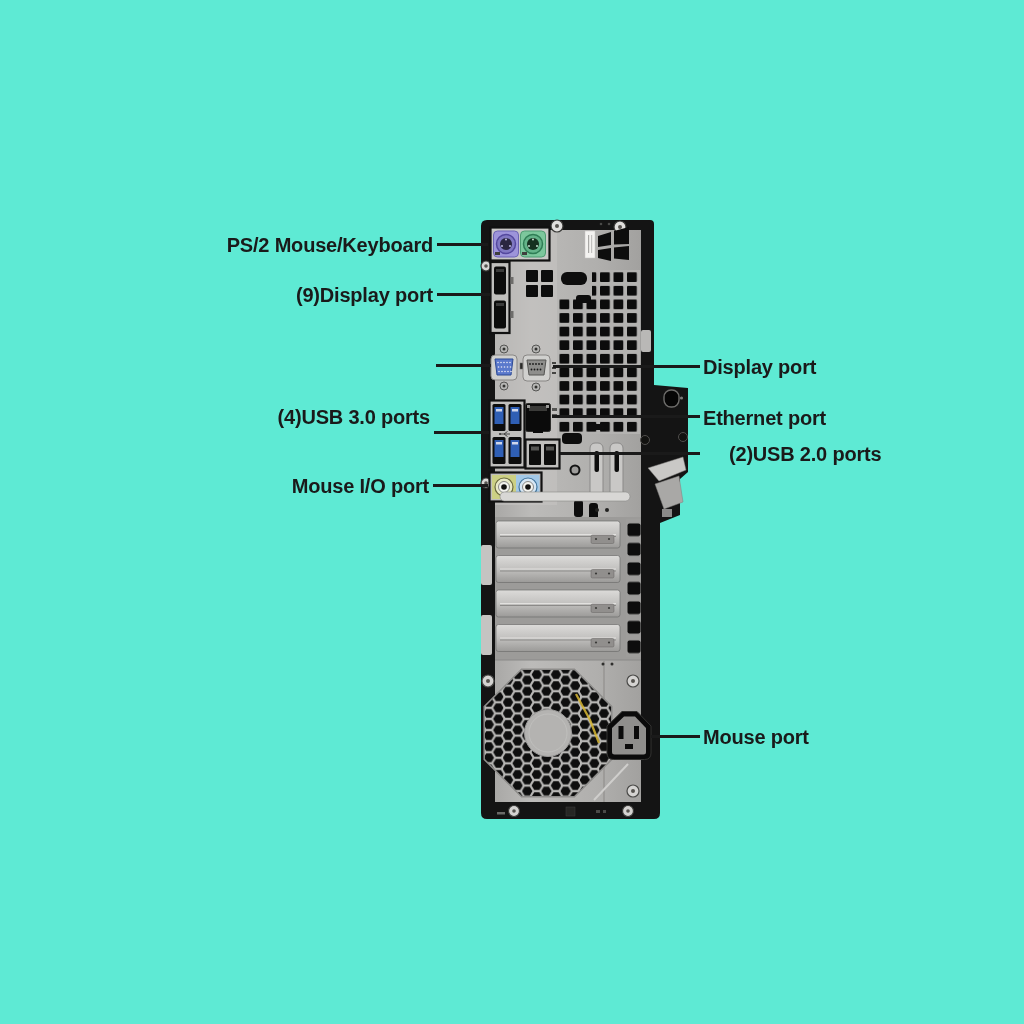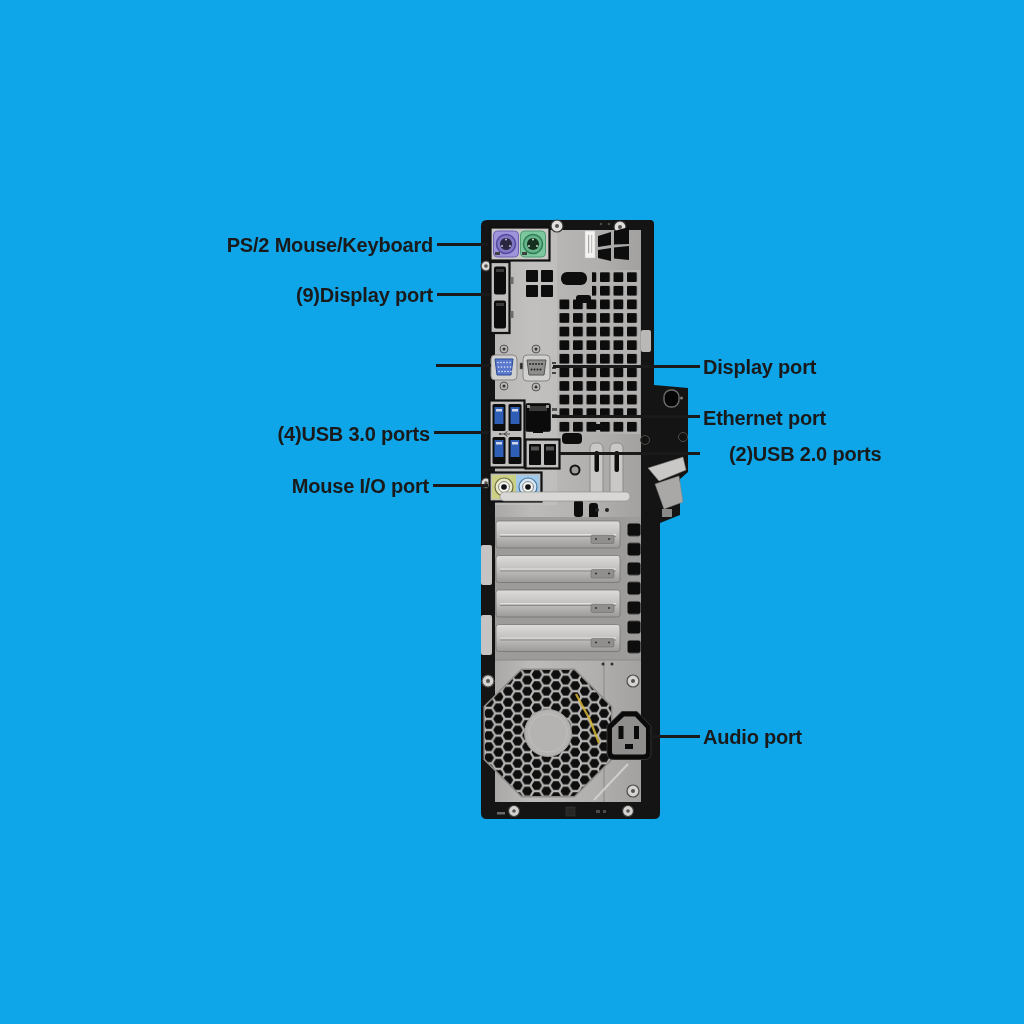--- a/index.html
+++ b/index.html
@@ -1,16 +1,16 @@
 <!DOCTYPE html>
 <html><head>
 <meta charset="utf-8">
 <style>
   html,body{margin:0;padding:0;background:#ffffff;}
-  .stage{position:relative;width:1024px;height:1024px;background:#0ea5e9;overflow:hidden;
+  .stage{position:relative;width:1024px;height:1024px;background:#5eead4;overflow:hidden;
          font-family:"Liberation Sans","DejaVu Sans",sans-serif;}
   .callout-label{position:absolute;font-size:20px;font-weight:600;color:#1a1a1a;
                  line-height:22px;white-space:nowrap;letter-spacing:-0.2px;}
   .callout-label.left{text-align:right;}
   .callout-line{position:absolute;height:3px;background:#1a1a1a;}
   svg{position:absolute;left:0;top:0;}
 </style>
 </head>
 <body>
 
@@ -347,20 +347,20 @@
 <div class="callout-line" style="left:436px;top:364px;width:55px"></div>
 <div class="callout-line" style="left:434px;top:431px;width:55px"></div>
 <div class="callout-line" style="left:433px;top:484px;width:55px"></div>
 <div class="callout-line" style="left:553px;top:365px;width:147px"></div>
 <div class="callout-line" style="left:552px;top:415px;width:148px"></div>
 <div class="callout-line" style="left:560px;top:452px;width:140px"></div>
 <div class="callout-line" style="left:651px;top:735px;width:49px"></div>
 
 <div class="callout-label left" style="right:591px;top:234px">PS/2 Mouse/Keyboard</div>
 <div class="callout-label left" style="right:591px;top:284px">(9)Display port</div>
-<div class="callout-label left" style="right:594px;top:423px">(4)USB 3.0 ports</div>
+<div class="callout-label left" style="right:594px;top:406px">(4)USB 3.0 ports</div>
 <div class="callout-label left" style="right:595px;top:475px">Mouse I/O port</div>
 <div class="callout-label" style="left:703px;top:356px">Display port</div>
 <div class="callout-label" style="left:703px;top:407px">Ethernet port</div>
 <div class="callout-label" style="left:729px;top:443px">(2)USB 2.0 ports</div>
-<div class="callout-label" style="left:703px;top:726px">Audio port</div>
+<div class="callout-label" style="left:703px;top:726px">Mouse port</div>
 
 </div>
 
 </body></html>

